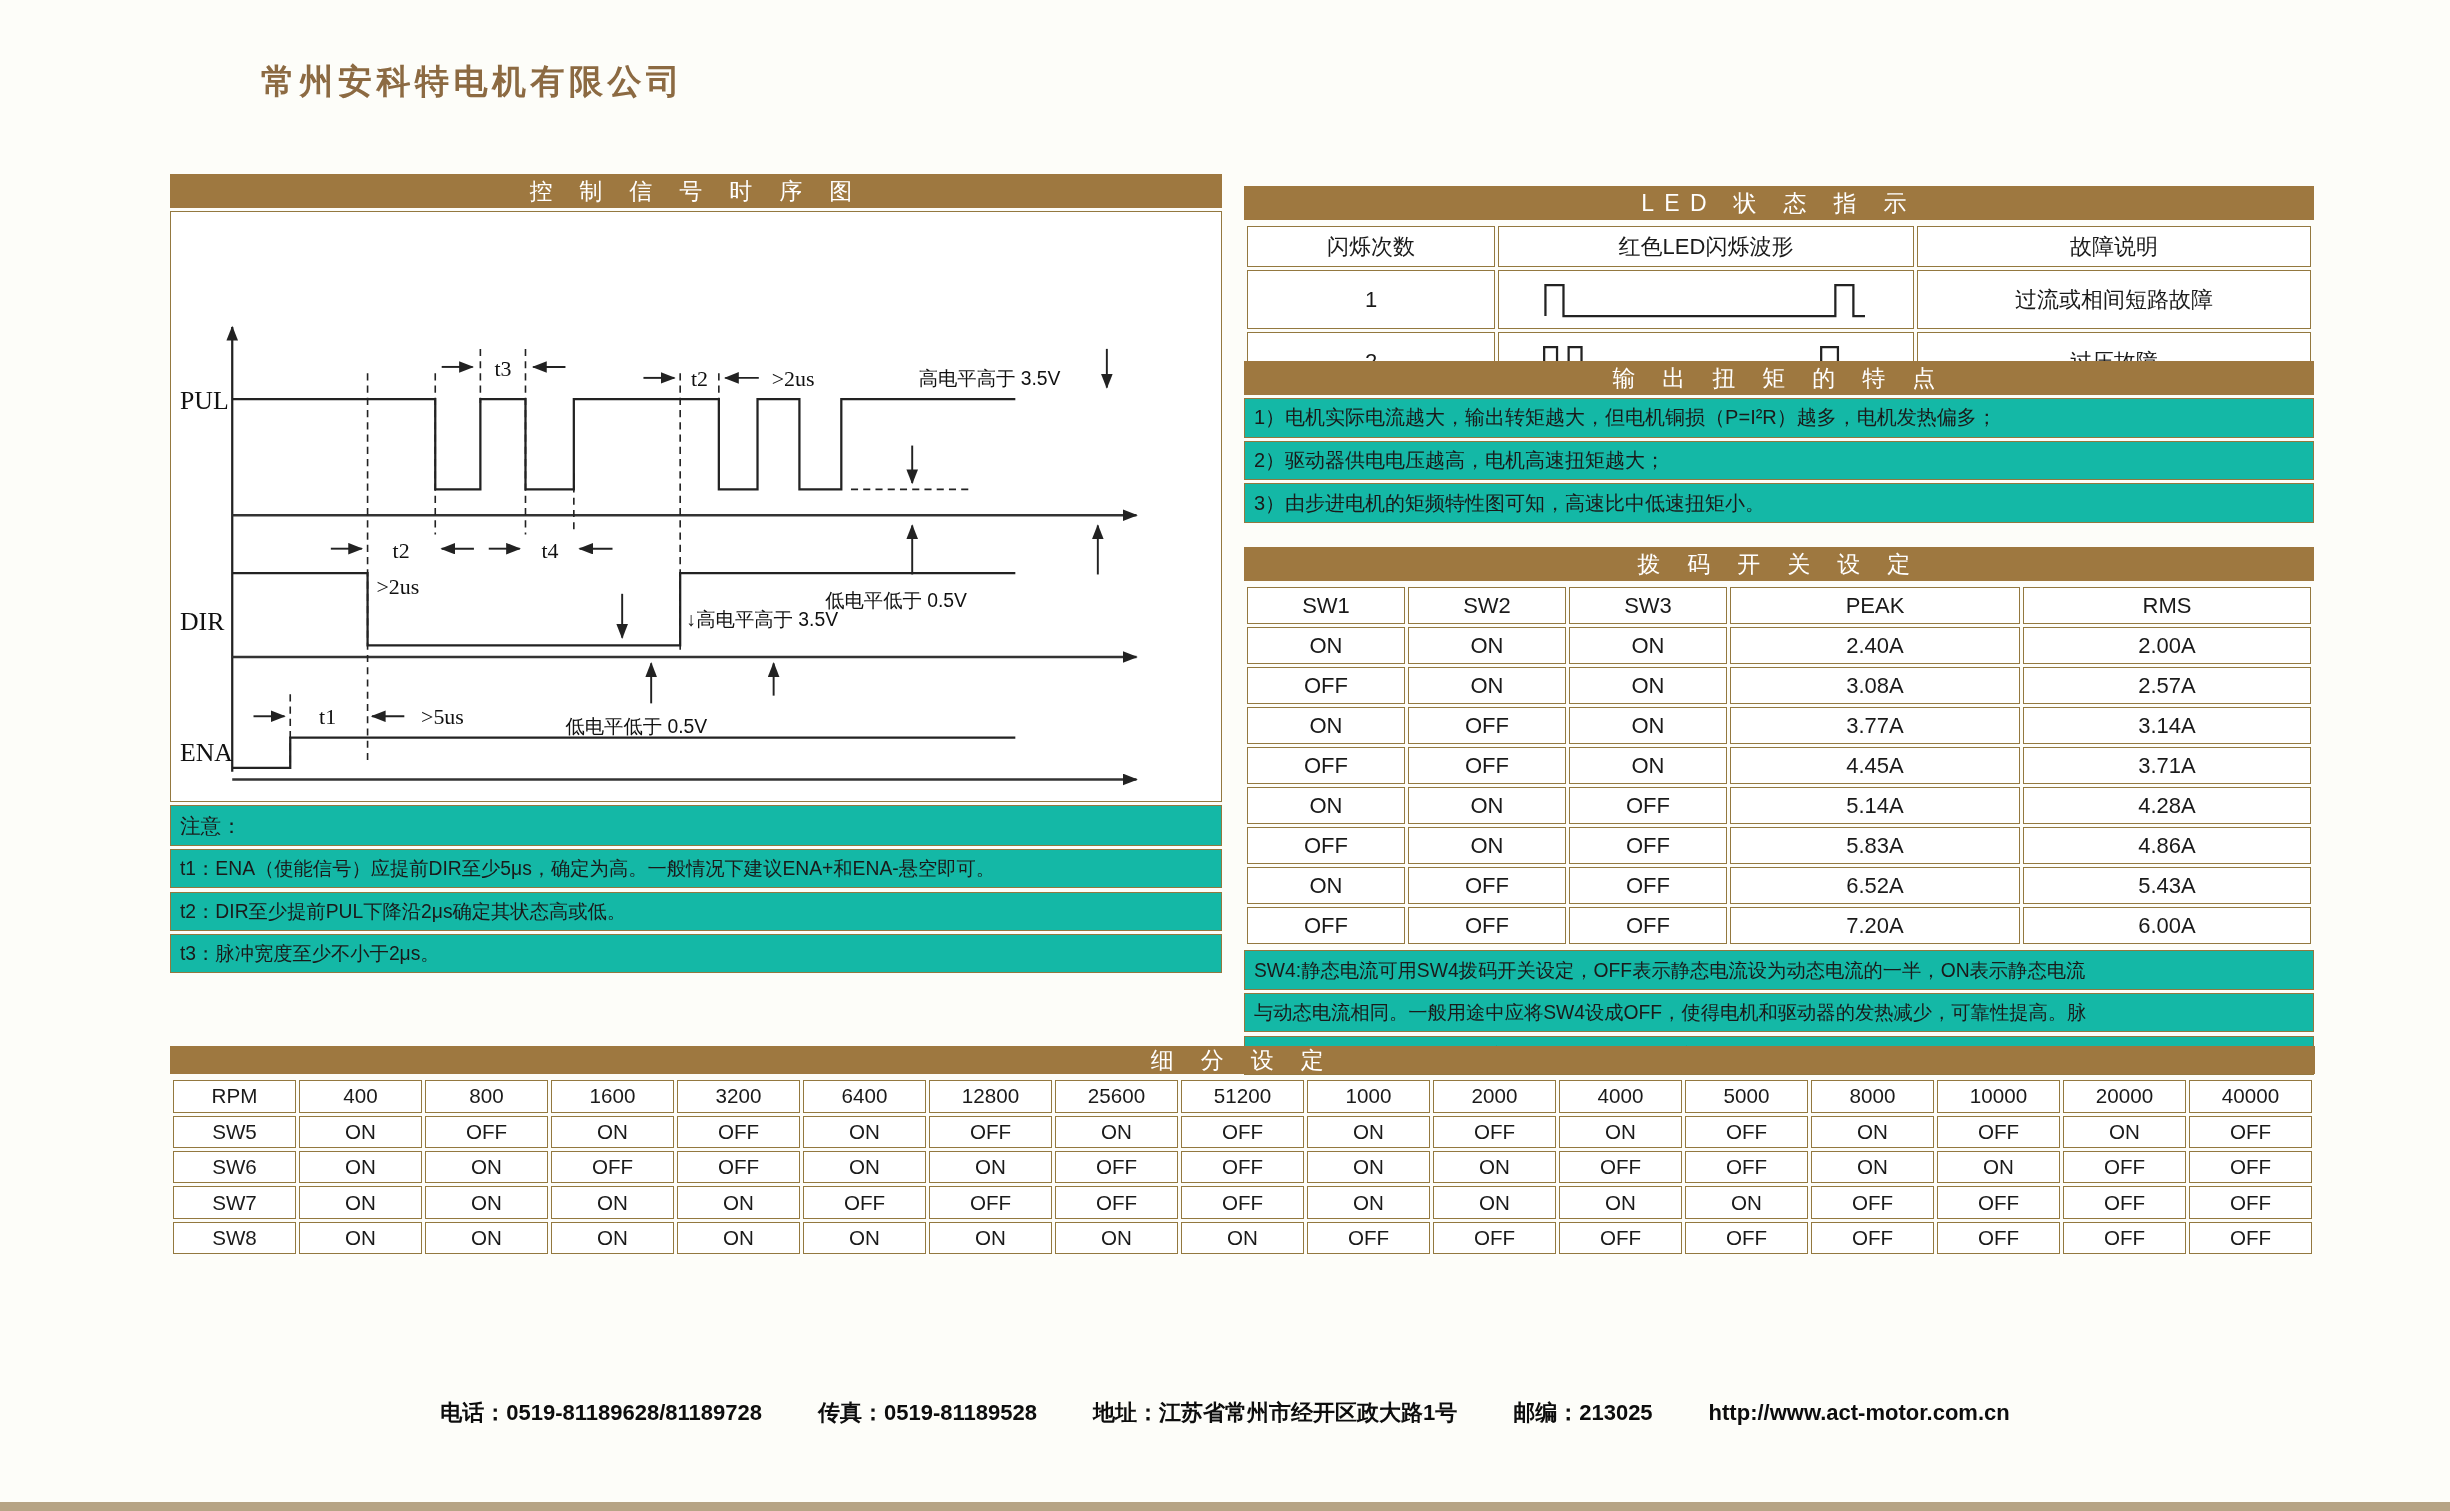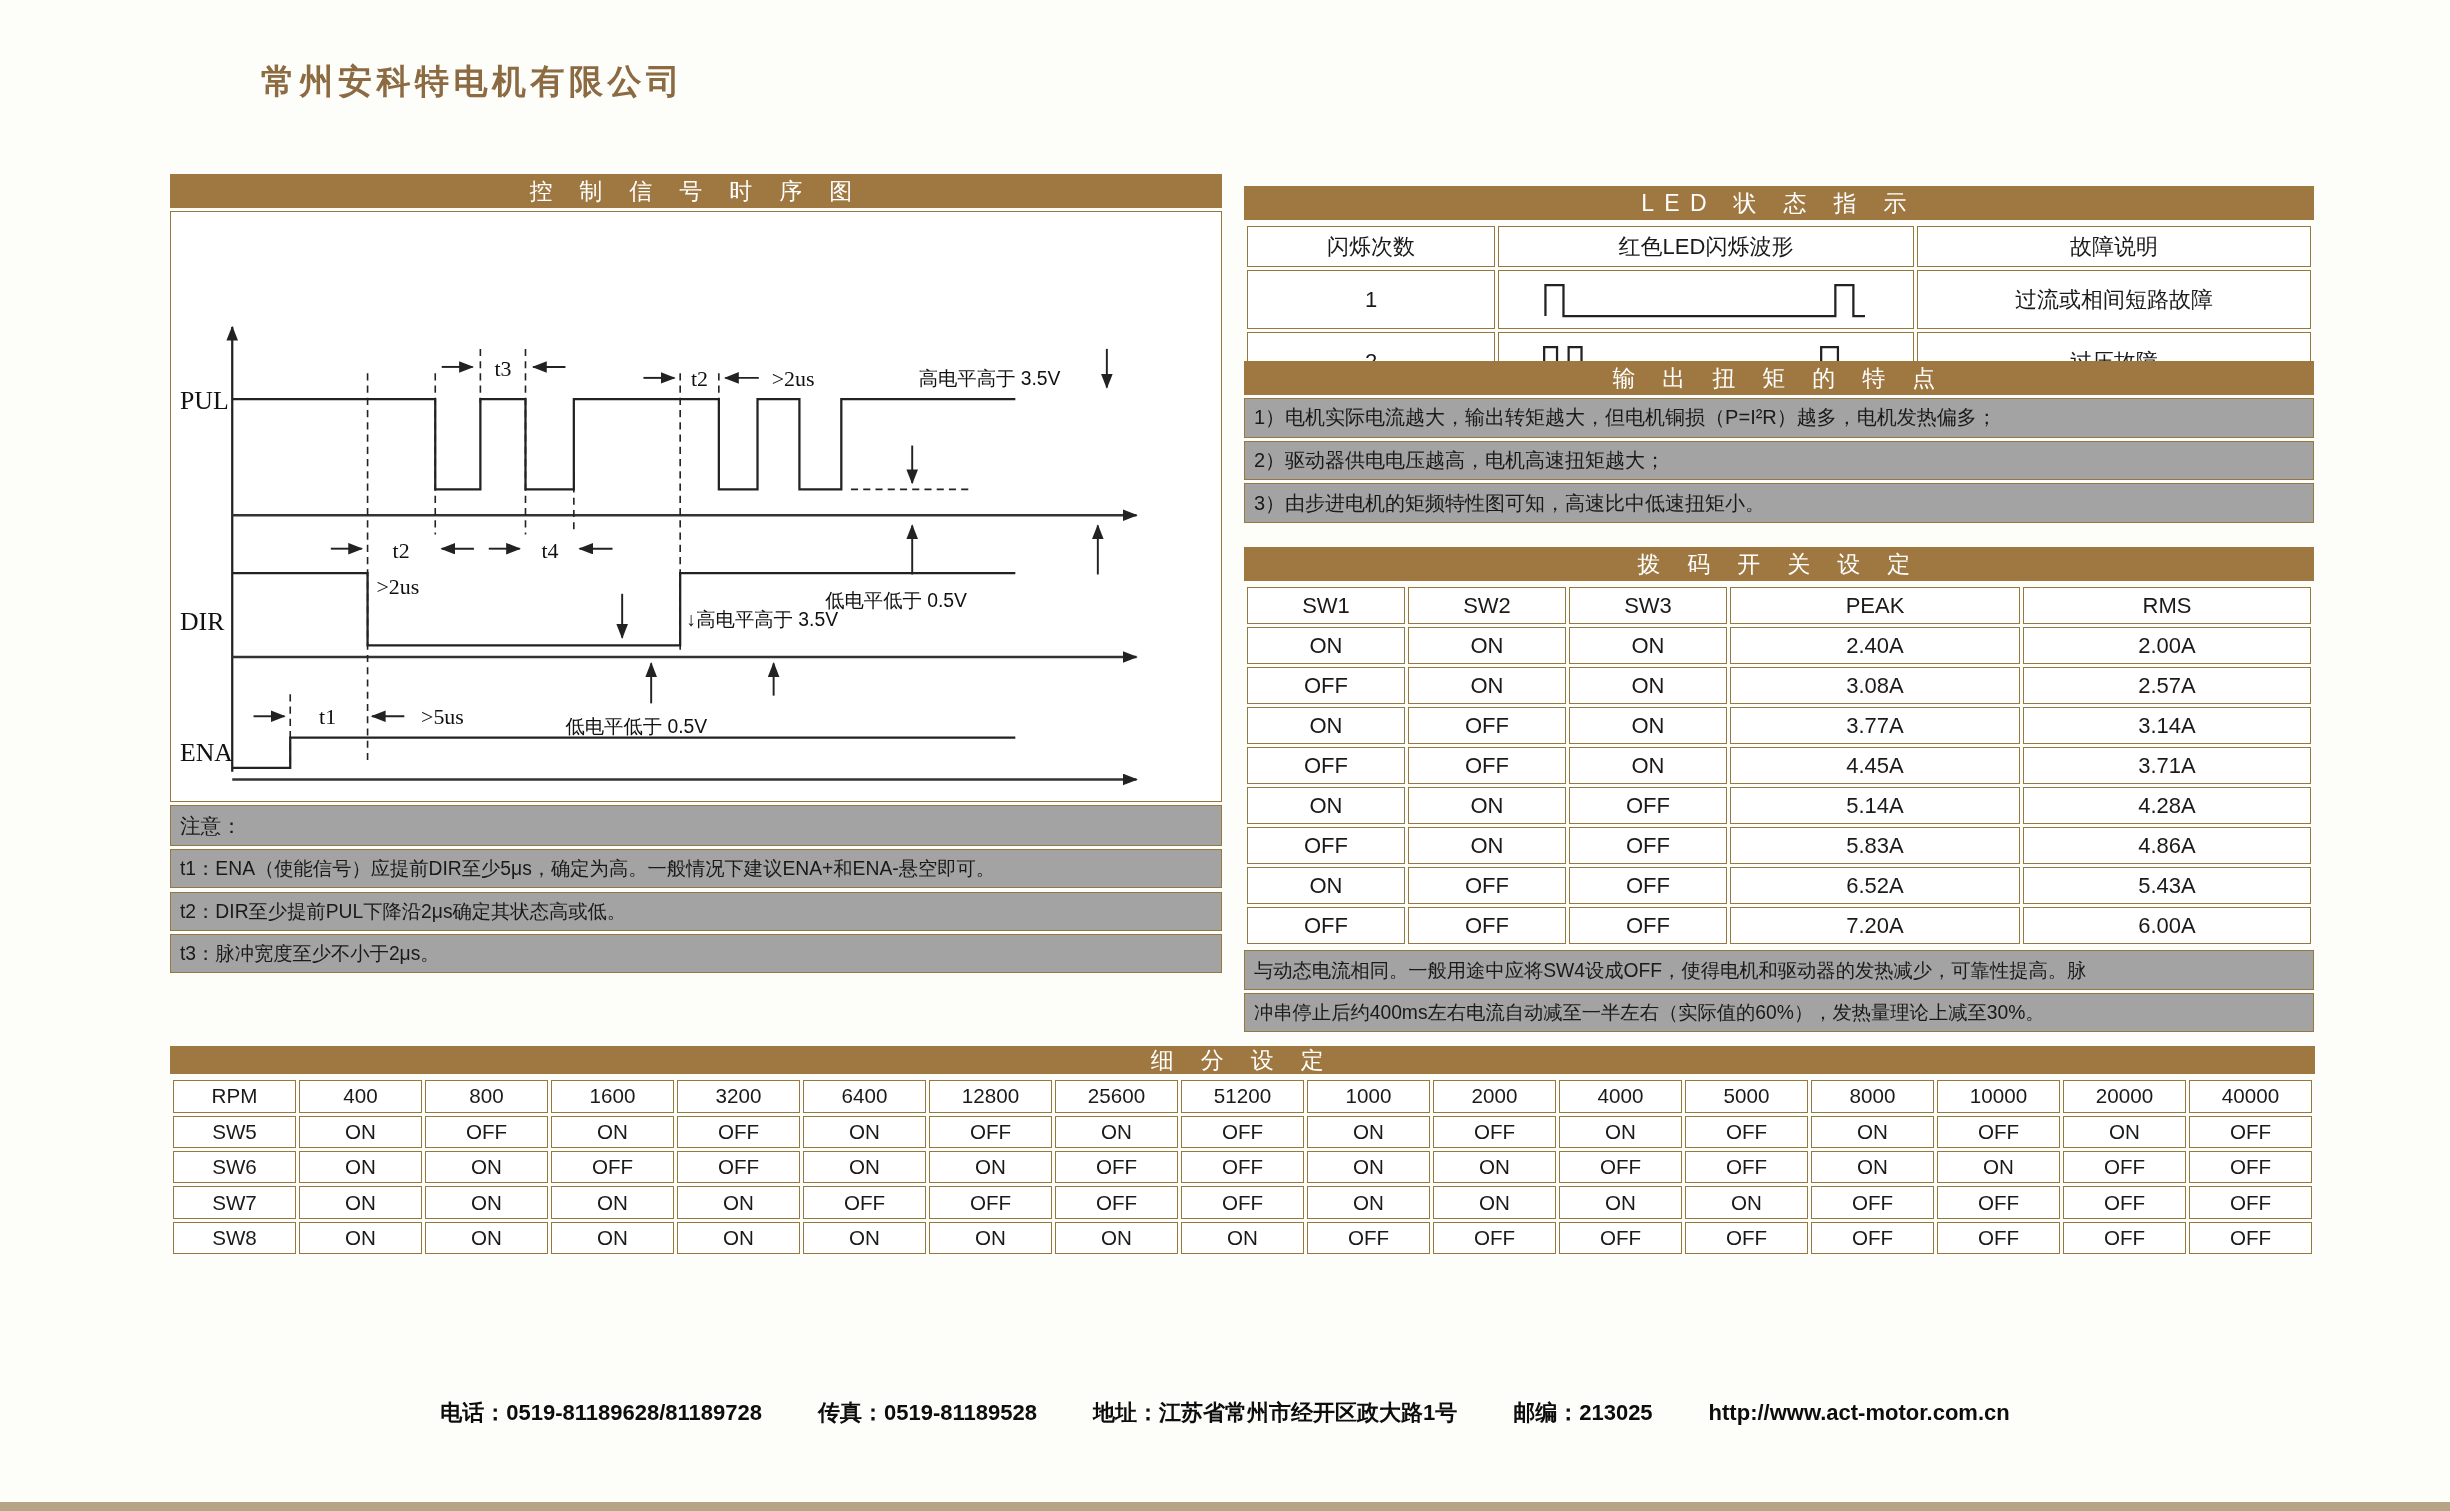--- a/index.html
+++ b/index.html
@@ -25,21 +25,21 @@
   }
   .sec{position:absolute;}
   #sec-timing{left:170px;top:174px;width:1052px;}
   #sec-led{left:1244px;top:186px;width:1070px;}
   #sec-torque{left:1244px;top:361px;width:1070px;}
   #sec-dip{left:1244px;top:547px;width:1070px;}
   #sec-micro{left:170px;top:1046px;width:2145px;}
 
   .diagram-box{border:1.9px solid var(--bd);background:#fff;}
   .note-row{
-    border:1.9px solid var(--bd);background:#a3a3a3;margin-top:3.2px;
+    border:1.9px solid var(--bd);background:#14b8a6;margin-top:3.2px;
     padding:5.2px 9px;font-size:19.3px;display:flex;align-items:center;min-height:24.5px;
   }
   .note-row.title-row{font-size:20.6px;}
 
   table.grid{border-collapse:separate;border-spacing:3.2px;width:100%;table-layout:fixed;}
   table.grid th,table.grid td{
     border:1.9px solid var(--bd);background:#fff;text-align:center;
     font-size:22px;font-weight:normal;padding:4.5px 2.6px;vertical-align:middle;
   }
   #sec-micro table.grid th,#sec-micro table.grid td{font-size:20.6px;padding:3.2px 1.3px;}
@@ -252,20 +252,21 @@
           </tr>
           <tr>
             <td>OFF</td>
             <td>OFF</td>
             <td>OFF</td>
             <td>7.20A</td>
             <td>6.00A</td>
           </tr>
         </tbody>
       </table>
+    <div class="note-row">SW4:静态电流可用SW4拨码开关设定，OFF表示静态电流设为动态电流的一半，ON表示静态电流</div>
     <div class="note-row">与动态电流相同。一般用途中应将SW4设成OFF，使得电机和驱动器的发热减少，可靠性提高。脉</div>
     <div class="note-row">冲串停止后约400ms左右电流自动减至一半左右（实际值的60%），发热量理论上减至30%。</div>
   </div>
 
   <div class="sec" id="sec-micro">
     <div class="header-bar" style="height:28px">细 分 设 定</div>
     <table class="grid">
       <colgroup>
         <col style="width:123px">
       </colgroup>

